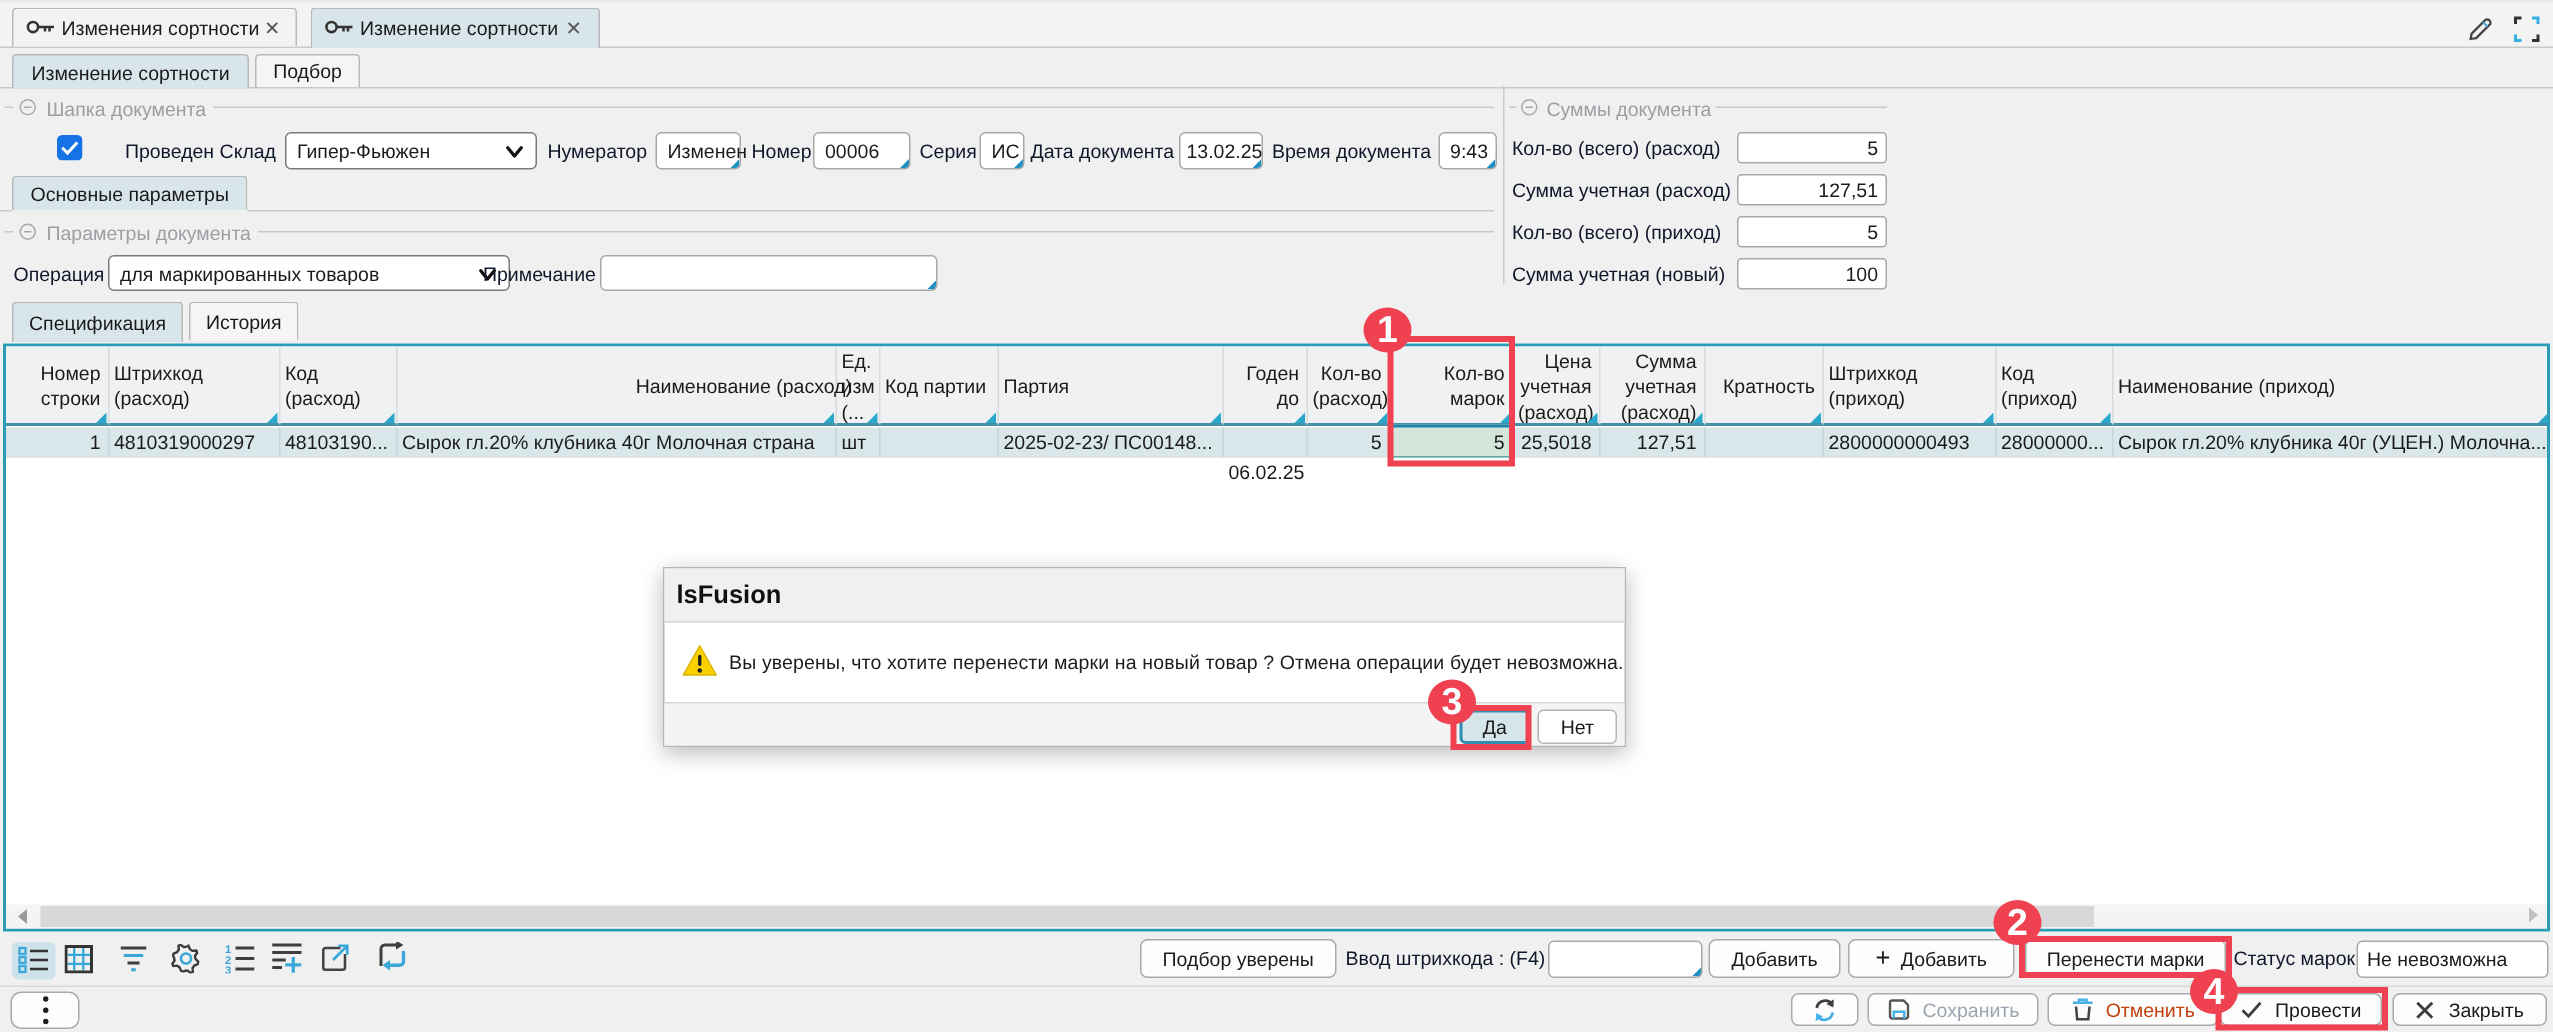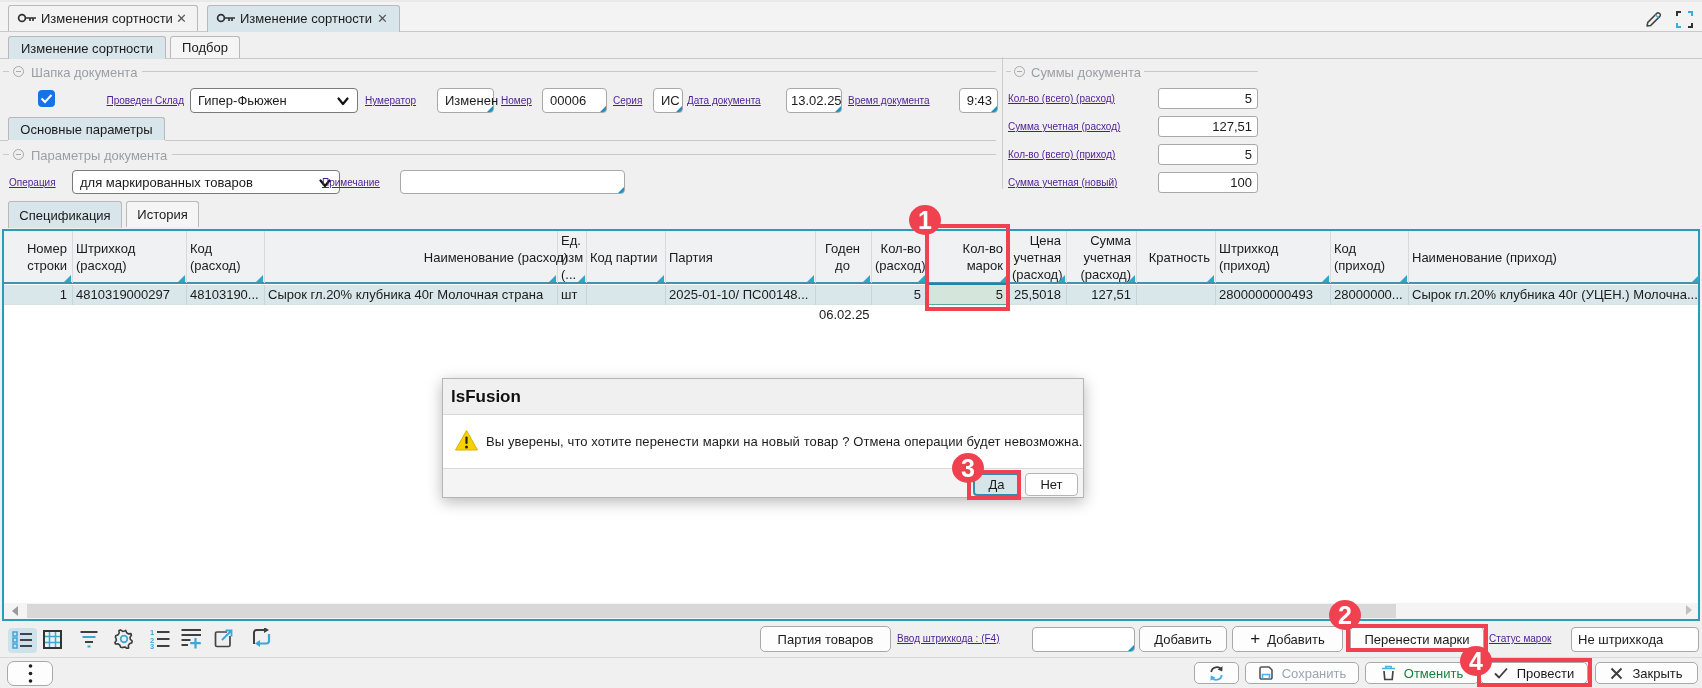--- a/index.html
+++ b/index.html
@@ -1,19 +1,19 @@
 <!DOCTYPE html>
 <html><head>
 <meta charset="utf-8">
 <style>
 * { box-sizing: border-box; margin:0; padding:0; }
 html,body { width:1702px; height:688px; }
 body { background:#f0f0f0; font-family:"Liberation Sans", sans-serif; position:relative; overflow:hidden; color:#1a1a1a; }
 .ab { position:absolute; }
-.lbl { position:absolute; font-size:10px; color:#4c1d95; white-space:nowrap;text-decoration:underline; }
+.lbl { position:absolute; font-size:13px; color:#0f172a; white-space:nowrap; }
 .inp { position:absolute; background:#fff; border:1px solid #a8a8a8; border-radius:4px; font-size:13px; color:#1b1b1b; }
 .inp .tri { position:absolute; right:0; bottom:0; width:0; height:0; border-left:6px solid transparent; border-bottom:6px solid #1e8fc0; border-bottom-right-radius:3px; }
 .inp .v { position:absolute; left:7px; top:0; bottom:0; display:flex; align-items:center; }
 .inp .vr { position:absolute; right:5px; top:0; bottom:0; display:flex; align-items:center; }
 .btn { position:absolute; background:#fdfdfd; border:1px solid #a9a9a9; border-radius:5px; font-size:13px; color:#1b1b1b; display:flex; align-items:center; justify-content:center; white-space:nowrap; }
 .tab { position:absolute; border:1px solid #b9b9b9; border-bottom:none; border-radius:3px 3px 0 0; font-size:13px; display:flex; align-items:center; justify-content:center; white-space:nowrap; }
 .tab.on { background:#d8e5ea; }
 .tab.off { background:#f5f5f5; }
 .sechead { position:absolute; font-size:13px; color:#9b9fa3; white-space:nowrap; }
 .hline { position:absolute; height:1px; background:#c9c9c9; }
@@ -214,21 +214,21 @@
   </div>
 <div class="sorttri" style="left:578px;top:275px;"></div>
 <div class="hcell" style="left:590px;top:231px;width:70px;height:52px;display:flex;flex-direction:column;justify-content:center;text-align:left;">
     <div>Код партии</div>
   </div>
 <div class="sorttri" style="left:657px;top:275px;"></div>
 <div class="hcell" style="left:669px;top:231px;width:141px;height:52px;display:flex;flex-direction:column;justify-content:center;text-align:left;">
     <div>Партия</div>
   </div>
 <div class="sorttri" style="left:807px;top:275px;"></div>
-<div class="hcell" style="left:819px;top:231px;width:47px;height:52px;display:flex;flex-direction:column;justify-content:center;text-align:center;">
+<div class="hcell" style="left:819px;top:231px;width:47px;height:52px;display:flex;flex-direction:column;justify-content:center;text-align:right;">
     <div>Годен<br>до</div>
   </div>
 <div class="sorttri" style="left:863px;top:275px;"></div>
 <div class="hcell" style="left:875px;top:231px;width:46px;height:52px;display:flex;flex-direction:column;justify-content:center;text-align:right;">
     <div>Кол-во<br>(расход)</div>
   </div>
 <div class="sorttri" style="left:918px;top:275px;"></div>
 <div class="hcell" style="left:930px;top:231px;width:73px;height:52px;display:flex;flex-direction:column;justify-content:center;text-align:right;">
     <div>Кол-во<br>марок</div>
   </div>
@@ -256,21 +256,21 @@
 <div class="hcell" style="left:1412px;top:231px;width:283px;height:52px;display:flex;flex-direction:column;justify-content:center;text-align:left;">
     <div>Наименование (приход)</div>
   </div>
 <div class="sorttri" style="left:1692px;top:275px;"></div>
 
 <div class="dcell" style="left:2px;top:285px;width:65px;height:20px;line-height:20px;text-align:right;">1</div>
 <div class="dcell" style="left:76px;top:285px;height:20px;line-height:20px;overflow:visible;">4810319000297</div>
 <div class="dcell" style="left:190px;top:285px;height:20px;line-height:20px;overflow:visible;">48103190...</div>
 <div class="dcell" style="left:268px;top:285px;height:20px;line-height:20px;overflow:visible;">Сырок гл.20% клубника 40г Молочная страна</div>
 <div class="dcell" style="left:561px;top:285px;height:20px;line-height:20px;overflow:visible;">шт</div>
-<div class="dcell" style="left:669px;top:285px;height:20px;line-height:20px;overflow:visible;">2025-01-10/ ПС00148...</div>
+<div class="dcell" style="left:669px;top:285px;height:20px;line-height:20px;overflow:visible;">2025-02-23/ ПС00148...</div>
 <div class="dcell" style="left:819px;top:285px;height:20px;line-height:20px;overflow:visible;margin-top:20px;">06.02.25</div>
 <div class="dcell" style="left:871px;top:285px;width:50px;height:20px;line-height:20px;text-align:right;">5</div>
 <div class="dcell" style="left:926px;top:285px;width:77px;height:20px;line-height:20px;text-align:right;">5</div>
 <div class="dcell" style="left:1008px;top:285px;width:53px;height:20px;line-height:20px;text-align:right;">25,5018</div>
 <div class="dcell" style="left:1066px;top:285px;width:65px;height:20px;line-height:20px;text-align:right;">127,51</div>
 <div class="dcell" style="left:1219px;top:285px;height:20px;line-height:20px;overflow:visible;">2800000000493</div>
 <div class="dcell" style="left:1334px;top:285px;height:20px;line-height:20px;overflow:visible;">28000000...</div>
 <div class="dcell" style="left:1412px;top:285px;height:20px;line-height:20px;overflow:visible;">Сырок гл.20% клубника 40г (УЦЕН.) Молочна...</div>
 
 <div class="ab" style="left:4px;top:603px;width:1694px;height:16px;background:#f4f4f4;"></div>
@@ -334,31 +334,31 @@
  <path d="M13 3 H3 a1.5 1.5 0 0 0-1.5 1.5 V16 a1.5 1.5 0 0 0 1.5 1.5 H14.5 a1.5 1.5 0 0 0 1.5-1.5 V7" fill="none" stroke="#444" stroke-width="1.7"></path>
  <path d="M8 11 L17 2 M11.5 1.5 H17.5 V7.5" fill="none" stroke="#3aa7d9" stroke-width="1.8"></path>
 </svg>
 <svg class="ab" style="left:251px;top:628px;" width="21" height="21" viewBox="0 0 21 21">
  <path d="M3 16 V4.5 A2.5 2.5 0 0 1 5.5 2 H13.5" fill="none" stroke="#3f3f3f" stroke-width="2"></path>
  <polygon points="13,-1 18,2 13,5" fill="#3f3f3f"></polygon>
  <path d="M18 6 V13 A2.5 2.5 0 0 1 15.5 15.5 H8" fill="none" stroke="#3aa7d9" stroke-width="2.2"></path>
  <polygon points="9,12 4,15.5 9,19" fill="#3aa7d9"></polygon>
 </svg>
 
-<div class="btn" style="left:760px;top:626px;width:131px;height:26px;">Партия товаров</div>
+<div class="btn" style="left:760px;top:626px;width:131px;height:26px;">Подбор уверены</div>
 <div class="lbl" style="left:897px;top:626px;line-height:26px;">Ввод штрихкода : (F4)</div>
 <div class="inp" style="left:1032px;top:627px;width:103px;height:25px;">
     <span class="tri"></span>
   </div>
 <div class="btn" style="left:1139px;top:626px;width:88px;height:26px;">Добавить</div>
 <div class="btn" style="left:1232px;top:626px;width:111px;height:26px;"><span style="font-size:17px;margin-right:7px;font-weight:400;">+</span>Добавить</div>
 <div class="btn" style="left:1350px;top:626px;width:134px;height:26px;">Перенести марки</div>
 <div class="lbl" style="left:1489px;top:626px;line-height:26px;">Статус марок</div>
 <div class="inp" style="left:1571px;top:627px;width:128px;height:25px;">
-    <span class="v" style="left:6px;">Не штрихкода</span>
+    <span class="v" style="left:6px;">Не невозможна</span>
   </div>
 
 <div class="hline" style="left:0;top:657px;width:1702px;background:#d8d8d8;"></div>
 <div class="btn" style="left:7px;top:661px;width:46px;height:25px;border-radius:7px;">
     <svg width="5" height="21" viewBox="0 0 5 21">
       <circle cx="2.5" cy="3" r="1.8" fill="#1d1d1d"></circle>
       <circle cx="2.5" cy="10.5" r="1.8" fill="#1d1d1d"></circle>
       <circle cx="2.5" cy="18" r="1.8" fill="#1d1d1d"></circle>
     </svg>
   </div>
@@ -369,21 +369,21 @@
       <path d="M13.8 10 A5.6 5.6 0 0 1 3.4 12" fill="none" stroke="#45b1e8" stroke-width="1.8"></path>
       <polygon points="2.4,15.8 2.8,10.4 7.4,12.6" fill="#45b1e8"></polygon>
     </svg>
 </div>
 <div class="btn" style="left:1245px;top:662px;width:114px;height:22px;color:#9aa5b1;">
 <svg style="margin-right:8px" width="16" height="16" viewBox="0 0 16 16">
       <path d="M2 3.5 A1.5 1.5 0 0 1 3.5 2 H11 L14 5 V12.5 A1.5 1.5 0 0 1 12.5 14 H3.5 A1.5 1.5 0 0 1 2 12.5 Z" fill="none" stroke="#555" stroke-width="1.6"></path>
       <path d="M4.5 14 V9.5 H11.5 V14" fill="none" stroke="#45b1e8" stroke-width="1.6"></path>
     </svg>
 Сохранить</div>
-<div class="btn" style="left:1365px;top:662px;width:114px;height:22px;color:#15803d;">
+<div class="btn" style="left:1365px;top:662px;width:114px;height:22px;color:#c2410c;">
 <svg style="margin-right:8px" width="15" height="16" viewBox="0 0 15 16">
       <path d="M1 3.5 H14 M5 3.5 V1.5 H10 V3.5" fill="none" stroke="#45b1e8" stroke-width="1.7"></path>
       <path d="M3 6 L3.8 14.5 H11.2 L12 6" fill="none" stroke="#444" stroke-width="1.7"></path>
     </svg>
 Отменить</div>
 <div class="btn" style="left:1480px;top:662px;width:108px;height:22px;">
 <svg style="margin-right:9px" width="14" height="12" viewBox="0 0 14 12">
       <path d="M1 6.5 L5 10.5 L13 1.5" fill="none" stroke="#3d3d3d" stroke-width="1.8"></path>
     </svg>
 Провести</div>

